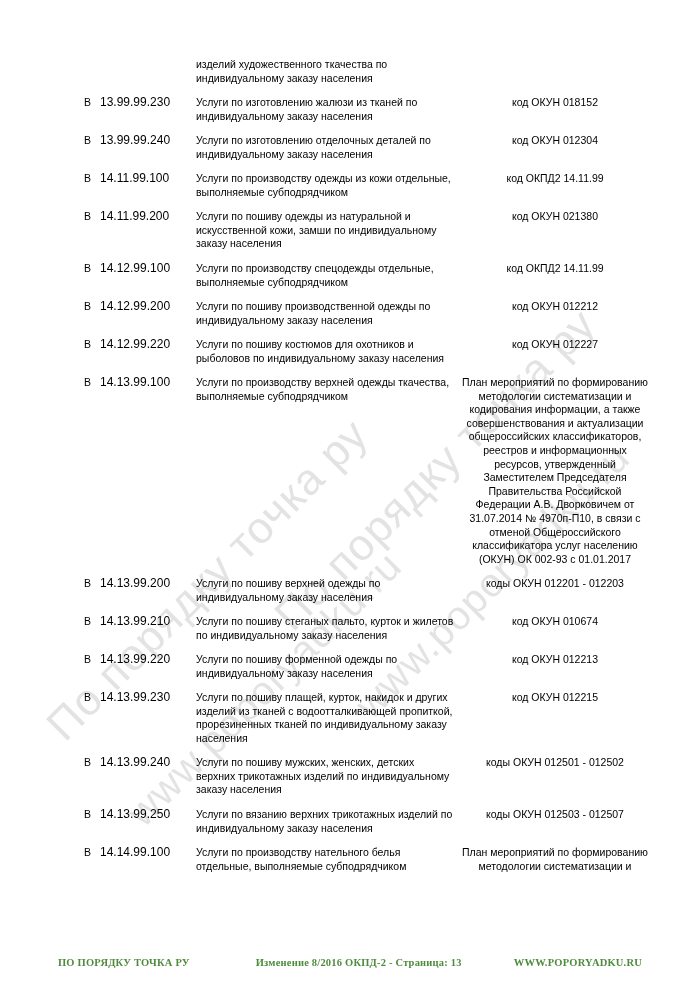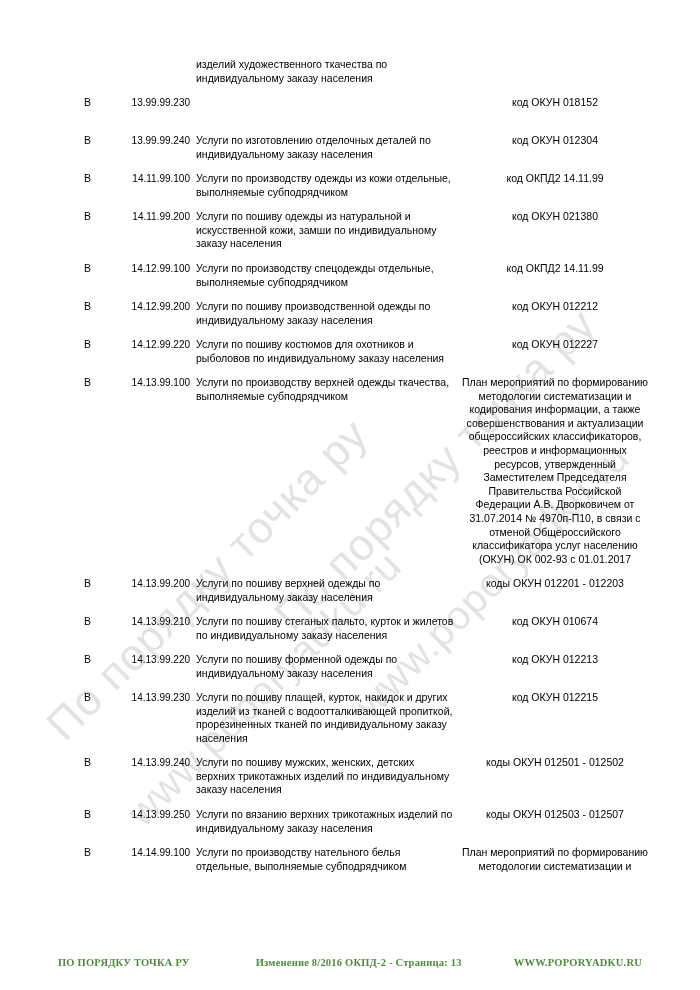--- a/index.html
+++ b/index.html
@@ -82,22 +82,21 @@
     position: absolute;
     left: 84px;
     width: 20px;
     font-size: 10.5px;
     line-height: 13.6px;
   }
   .c-code {
     position: absolute;
     left: 100px;
     width: 90px;
-    text-align: right;
-    font-size: 10px;
+    font-size: 12px;
     line-height: 13.6px;
   }
   .c-desc {
     position: absolute;
     left: 196px;
     width: 258px;
     text-align: left;
     font-size: 10.5px;
     line-height: 13.6px;
   }
@@ -151,20 +150,21 @@
   <div id="table">
       <div class="rowbox" style="position: absolute; left: 0px; top: 0px; height: 27px;">
         <div class="c-mark"></div>
         <div class="c-code"></div>
         <div class="c-desc">изделий художественного ткачества по индивидуальному заказу населения</div>
         <div class="c-note"></div>
       </div>
       <div class="rowbox" style="position: absolute; left: 0px; top: 38px; height: 27px;">
         <div class="c-mark">В</div>
         <div class="c-code">13.99.99.230</div>
+        <div class="c-desc">Услуги по изготовлению жалюзи из тканей по индивидуальному заказу населения</div>
         <div class="c-note">код ОКУН 018152</div>
       </div>
       <div class="rowbox" style="position: absolute; left: 0px; top: 76px; height: 27px;">
         <div class="c-mark">В</div>
         <div class="c-code">13.99.99.240</div>
         <div class="c-desc">Услуги по изготовлению отделочных деталей по индивидуальному заказу населения</div>
         <div class="c-note">код ОКУН 012304</div>
       </div>
       <div class="rowbox" style="position: absolute; left: 0px; top: 114px; height: 27px;">
         <div class="c-mark">В</div>

